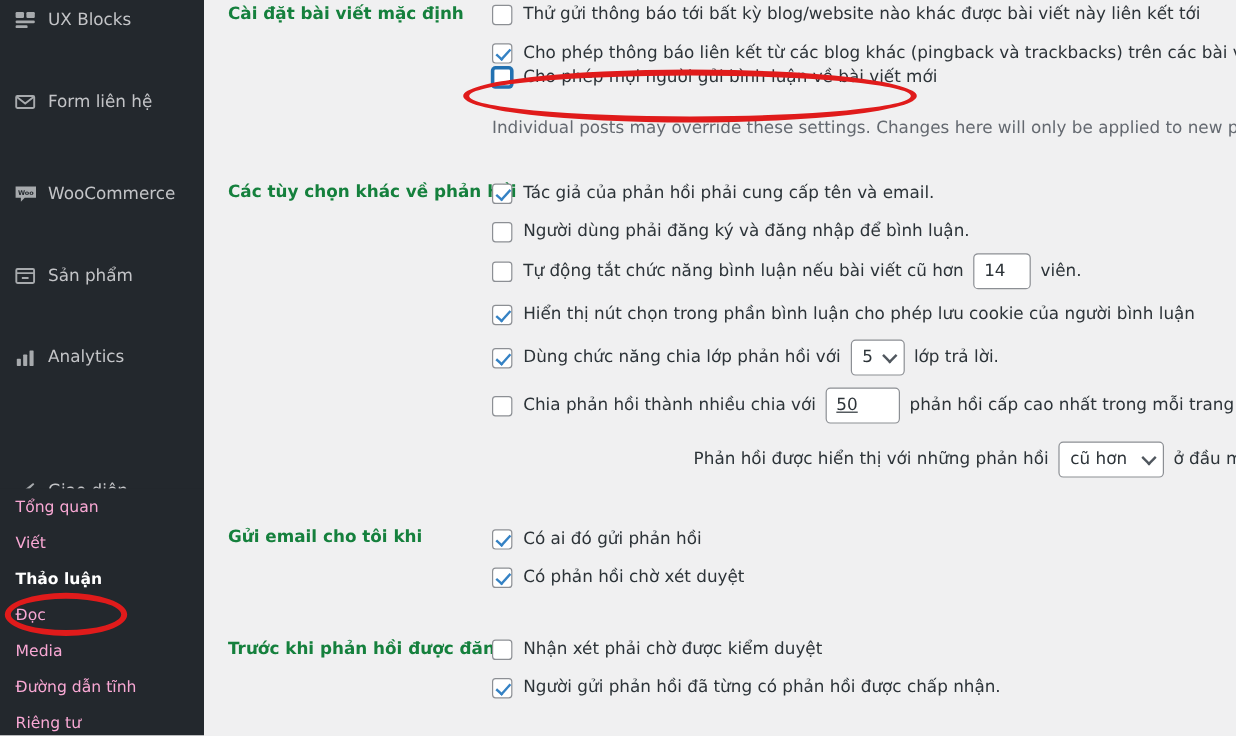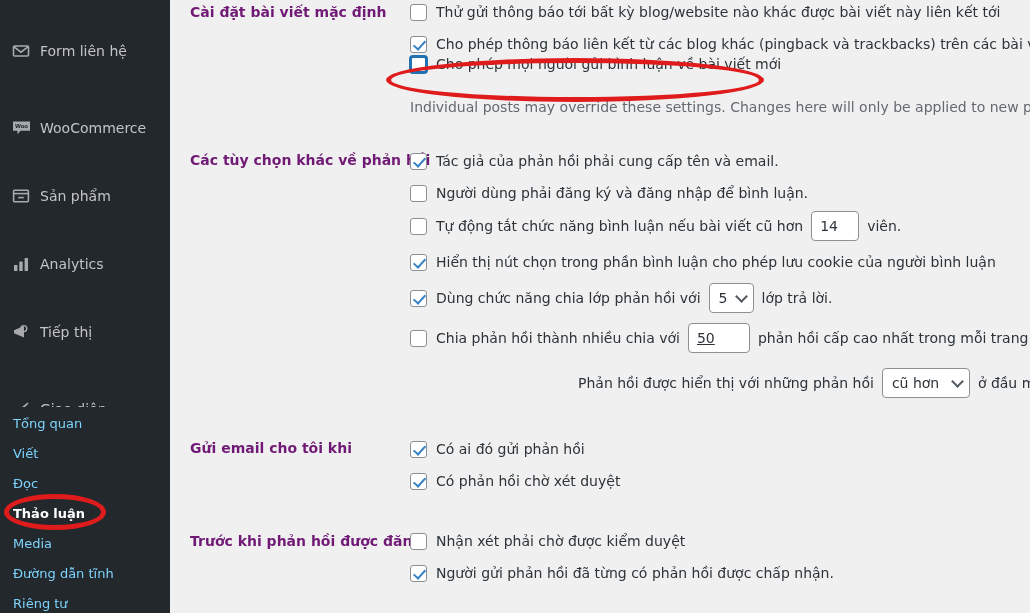--- a/index.html
+++ b/index.html
@@ -43,42 +43,42 @@
     display: flex; align-items: center; justify-content: center;
     color: #a7aaad;
   }
   .menu-top .mlabel { line-height: 1; padding-bottom: 1px; }
   .menu-sep { height: 9px; }
 
   .submenu { padding: 2px 0 8px 0; background: #23282d; }
   .sub-item {
     display: block;
     padding: 6px 0 6px 13px;
-    color: #7dd3fc;
+    color: #f9a8d4;
     font-size: 13px;
     line-height: 18px;
     white-space: nowrap;
   }
   .sub-item.current { color: #fff; font-weight: 600; }
 
   
   #content {
     position: absolute;
     left: 170px; top: 0;
     width: 860px; height: 613px;
     background: #f0f0f1;
     overflow: hidden;
   }
   .form-table { position: relative; width: 100%; }
   .flabel {
     position: absolute;
     left: 20px;
     font-size: 14px;
     font-weight: 600;
-    color: #701a75;
+    color: #15803d;
     white-space: nowrap;
   }
   .fopt {
     position: absolute;
     left: 240px;
     display: flex;
     align-items: center;
     font-size: 14px;
     color: #2c3338;
     white-space: nowrap;
@@ -167,20 +167,31 @@
     background: transparent;
   }
 </style>
 </head>
 <body>
 
 <div id="viewport">
 
   <div id="adminmenu">
 
+    <div class="menu-top" style="top:0">
+      <span class="mi">
+        <svg width="18" height="18" viewBox="0 0 18 18" fill="currentColor">
+          <rect x="1" y="2" width="7" height="5" rx="1"></rect>
+            <rect x="10" y="2" width="7" height="5" rx="1"></rect>
+          <rect x="1" y="9" width="16" height="2.4" rx="1"></rect>
+            <rect x="1" y="13" width="10" height="2.4" rx="1"></rect>
+        </svg>
+      </span>
+      <span class="mlabel">UX Blocks</span>
+    </div>
 
     <div class="menu-top" style="top:34px">
       <span class="mi">
         <svg width="18" height="18" viewBox="0 0 18 18" fill="none" stroke="currentColor" stroke-width="1.6">
           <rect x="1.5" y="4" width="15" height="10" rx="1"></rect>
             <path d="M1.8 4.6 L9 10.2 L16.2 4.6"></path>
         </svg>
       </span>
       <span class="mlabel">Form liên hệ</span>
     </div>
@@ -212,29 +223,20 @@
       <span class="mi">
         <svg width="18" height="18" viewBox="0 0 18 18" fill="currentColor">
           <rect x="2" y="10" width="3.4" height="6" rx="0.6"></rect>
           <rect x="7.3" y="6.5" width="3.4" height="9.5" rx="0.6"></rect>
           <rect x="12.6" y="3" width="3.4" height="13" rx="0.6"></rect>
         </svg>
       </span>
       <span class="mlabel">Analytics</span>
     </div>
 
-    <div class="menu-top" style="top:179px">
-      <span class="mi">
-        <svg width="18" height="18" viewBox="0 0 18 18" fill="currentColor">
-          <path d="M2 7.2 L12 3 v11.4 L2 10.2 z"></path>
-          <circle cx="11.8" cy="5.6" r="3" fill="none" stroke="currentColor" stroke-width="1.4"></circle>
-        </svg>
-      </span>
-      <span class="mlabel">Tiếp thị</span>
-    </div>
 
     <div class="menu-sep" style="position:absolute;top:213px;width:100%"></div>
 
     <div class="menu-top" style="top:222px">
       <span class="mi">
         <svg width="18" height="18" viewBox="0 0 18 18" fill="currentColor">
           <path d="M15.6 2.4 L8.4 8.2 l1.6 1.8 L16.6 3.6 z"></path>
           <path d="M7.4 9.4 l2.2 2.4 -3.2 2.8 -3.4 .6 1.2 -3.2 z"></path>
         </svg>
       </span>
@@ -259,22 +261,22 @@
           <circle cx="9" cy="5.4" r="3.2"></circle>
             <path d="M2.6 16 c0 -3.8 2.9 -5.8 6.4 -5.8 s6.4 2 6.4 5.8 z"></path>
         </svg>
       </span>
       <span class="mlabel">Thành viên</span>
     </div>
 
     <div class="submenu" style="position:absolute;top:407px;width:100%">
       <a class="sub-item">Tổng quan</a>
       <a class="sub-item">Viết</a>
+      <a class="sub-item current">Thảo luận</a>
       <a class="sub-item">Đọc</a>
-      <a class="sub-item current">Thảo luận</a>
       <a class="sub-item">Media</a>
       <a class="sub-item">Đường dẫn tĩnh</a>
       <a class="sub-item">Riêng tư</a>
     </div>
   </div>
 
   <div id="content">
     <div class="form-table">
 
       <div class="flabel" style="top:4px">Cài đặt bài viết mặc định</div>

